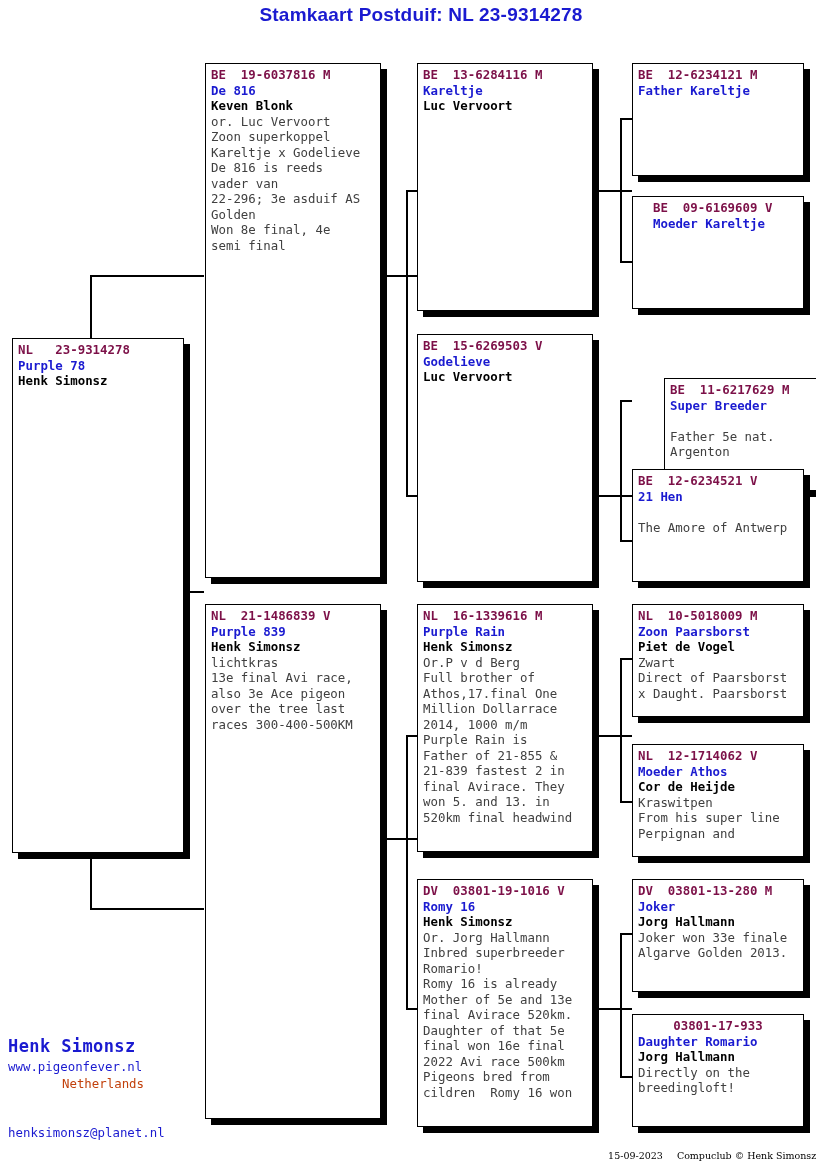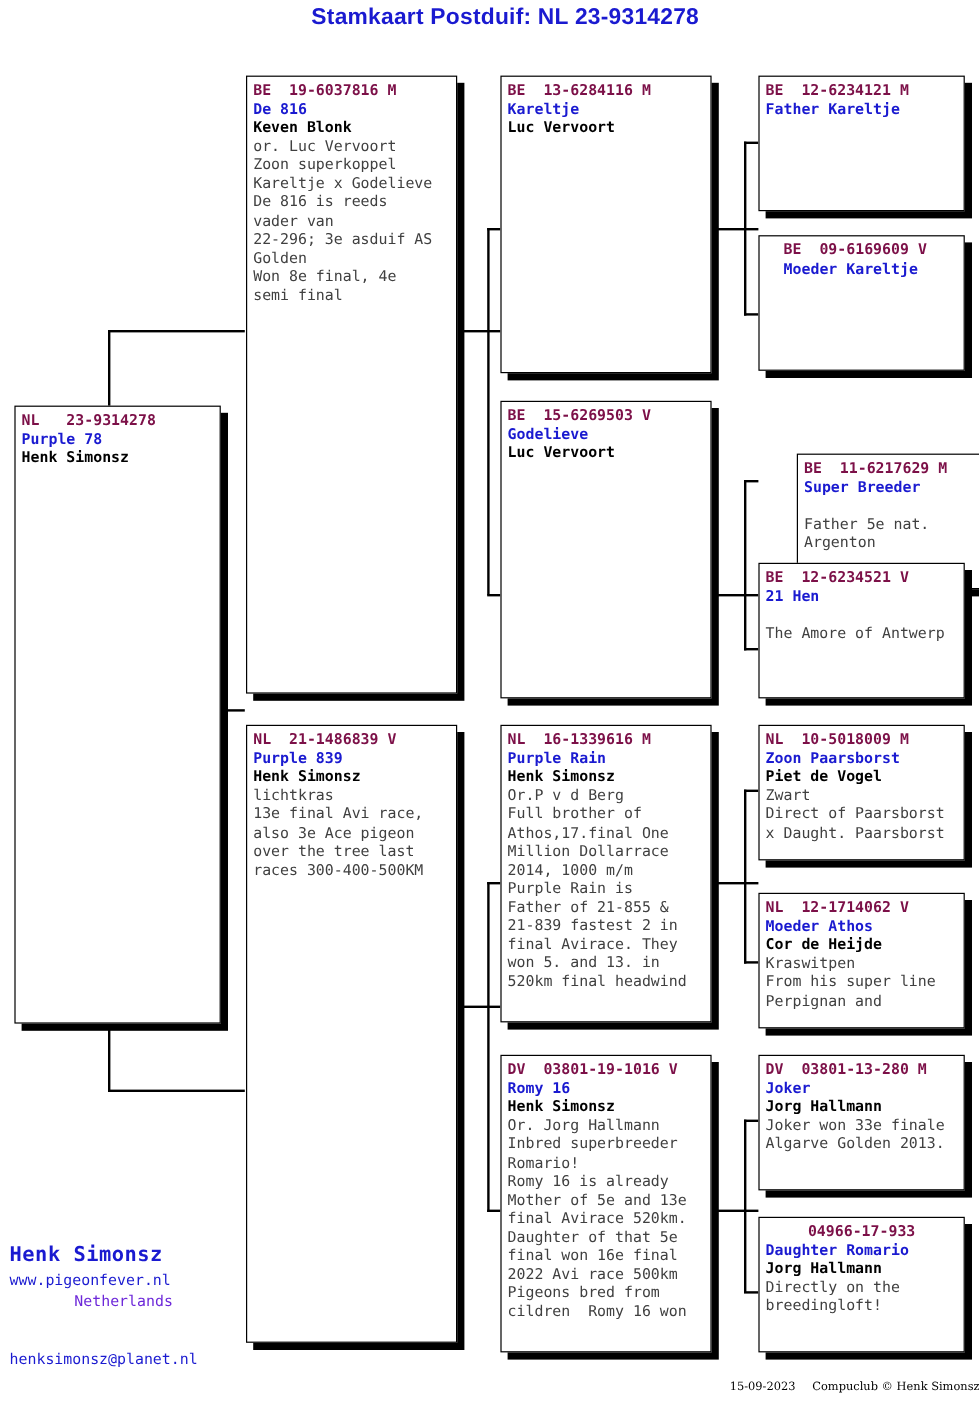--- a/index.html
+++ b/index.html
@@ -54,21 +54,21 @@
     position:absolute;left:8px;top:1036px;
     font-size:17px;font-weight:bold;color:#1a1ad0;letter-spacing:0.4px;
     white-space:pre;
   }
   .breeder-web{
     position:absolute;left:8px;top:1059px;
     font-size:12.4px;color:#1a1ad0;white-space:pre;
   }
   .breeder-country{
     position:absolute;left:8px;top:1076px;width:190px;text-align:center;
-    font-size:12.4px;color:#6d28d9;white-space:pre;
+    font-size:12.4px;color:#c2410c;white-space:pre;
   }
   .breeder-mail{
     position:absolute;left:8px;top:1125px;
     font-size:12.4px;color:#1a1ad0;white-space:pre;
   }
   .credit{
     position:absolute;left:596px;top:1139px;width:216px;text-align:left;
     font-family:"DejaVu Serif","Liberation Serif",serif;
     font-size:9.5px;color:#000;white-space:pre;
   }
@@ -246,21 +246,21 @@
 
   <div class="box" style="left:632px;top:879px;width:172px;height:113px;">
     <div class="ring">DV  03801-13-280 M</div>
     <div class="pname">Joker</div>
     <div class="owner">Jorg Hallmann</div>
     <div class="notes">Joker won 33e finale
 Algarve Golden 2013.</div>
   </div>
 
   <div class="box" style="left:632px;top:1014px;width:172px;height:113px;">
-    <div class="ring center">04966-17-933</div>
+    <div class="ring center">03801-17-933</div>
     <div class="pname">Daughter Romario</div>
     <div class="owner">Jorg Hallmann</div>
     <div class="notes">Directly on the
 breedingloft!</div>
   </div>
 
   <div class="breeder-name">Henk Simonsz</div>
   <div class="breeder-web">www.pigeonfever.nl</div>
   <div class="breeder-country">Netherlands</div>
   <div class="breeder-mail">henksimonsz@planet.nl</div>

